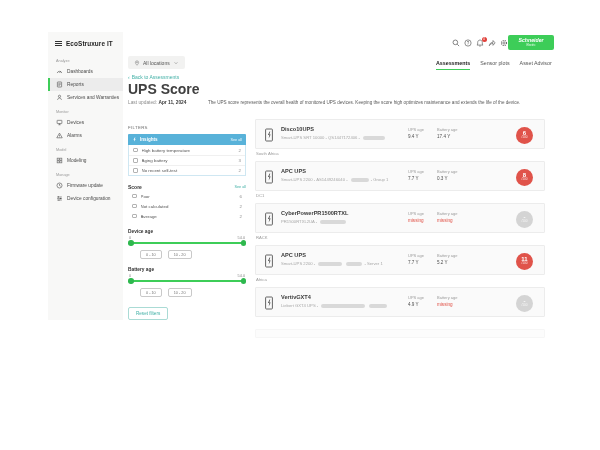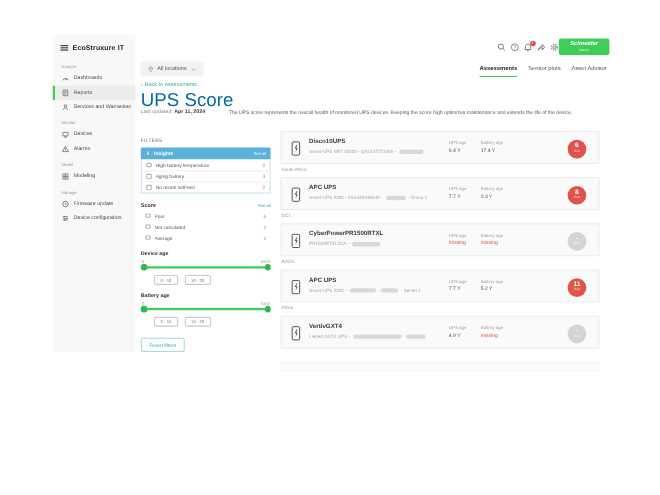--- a/index.html
+++ b/index.html
@@ -28,21 +28,21 @@
   .brand-line2{font-size:2.8px;line-height:3px;opacity:.95;}
 
   
   .loc-pill{position:absolute;left:128px;top:56px;height:13px;display:flex;align-items:center;gap:3px;background:#f2f2f1;border-radius:2px;padding:0 6px;cursor:pointer;}
   .loc-pill .icon{width:6px;height:6px;}
   .loc-text{font-size:5px;color:#555;}
   .tab-bar{position:absolute;left:436px;top:60px;display:flex;gap:10px;}
   .tab{font-size:5.3px;color:#555;padding-bottom:3px;cursor:pointer;white-space:nowrap;}
   .tab.active{color:#222;font-weight:bold;border-bottom:1.6px solid #3dcd58;}
   .back-link{position:absolute;left:128px;top:74px;font-size:5px;color:#42b0a6;display:flex;gap:2px;align-items:center;cursor:pointer;}
-  .page-title{position:absolute;left:128px;top:81px;font-size:17px;color:#0369a1;font-weight:400;}
+  .page-title{position:absolute;left:128px;top:81px;font-size:14px;color:#404040;font-weight:700;}
   .last-updated{position:absolute;left:128px;top:100px;font-size:4.8px;color:#8c8c8c;}
   .last-updated b{color:#3a3a3a;}
   .description{position:absolute;left:208px;top:100px;width:352px;font-size:4.6px;color:#5a5a5a;line-height:6px;}
 
   
   .filters{position:absolute;left:128px;top:125px;width:118px;}
   .filters-title{font-size:4.4px;color:#6e6e6e;letter-spacing:.3px;margin-bottom:4px;}
   .insights-bar{height:11px;background:#58b2d9;color:#fff;display:flex;align-items:center;gap:3px;padding:0 4px;border-radius:1px 1px 0 0;cursor:pointer;}
   .insights-bar .icon{width:5px;height:5px;}
   .insights-label{font-size:4.6px;font-weight:bold;flex:1;}

